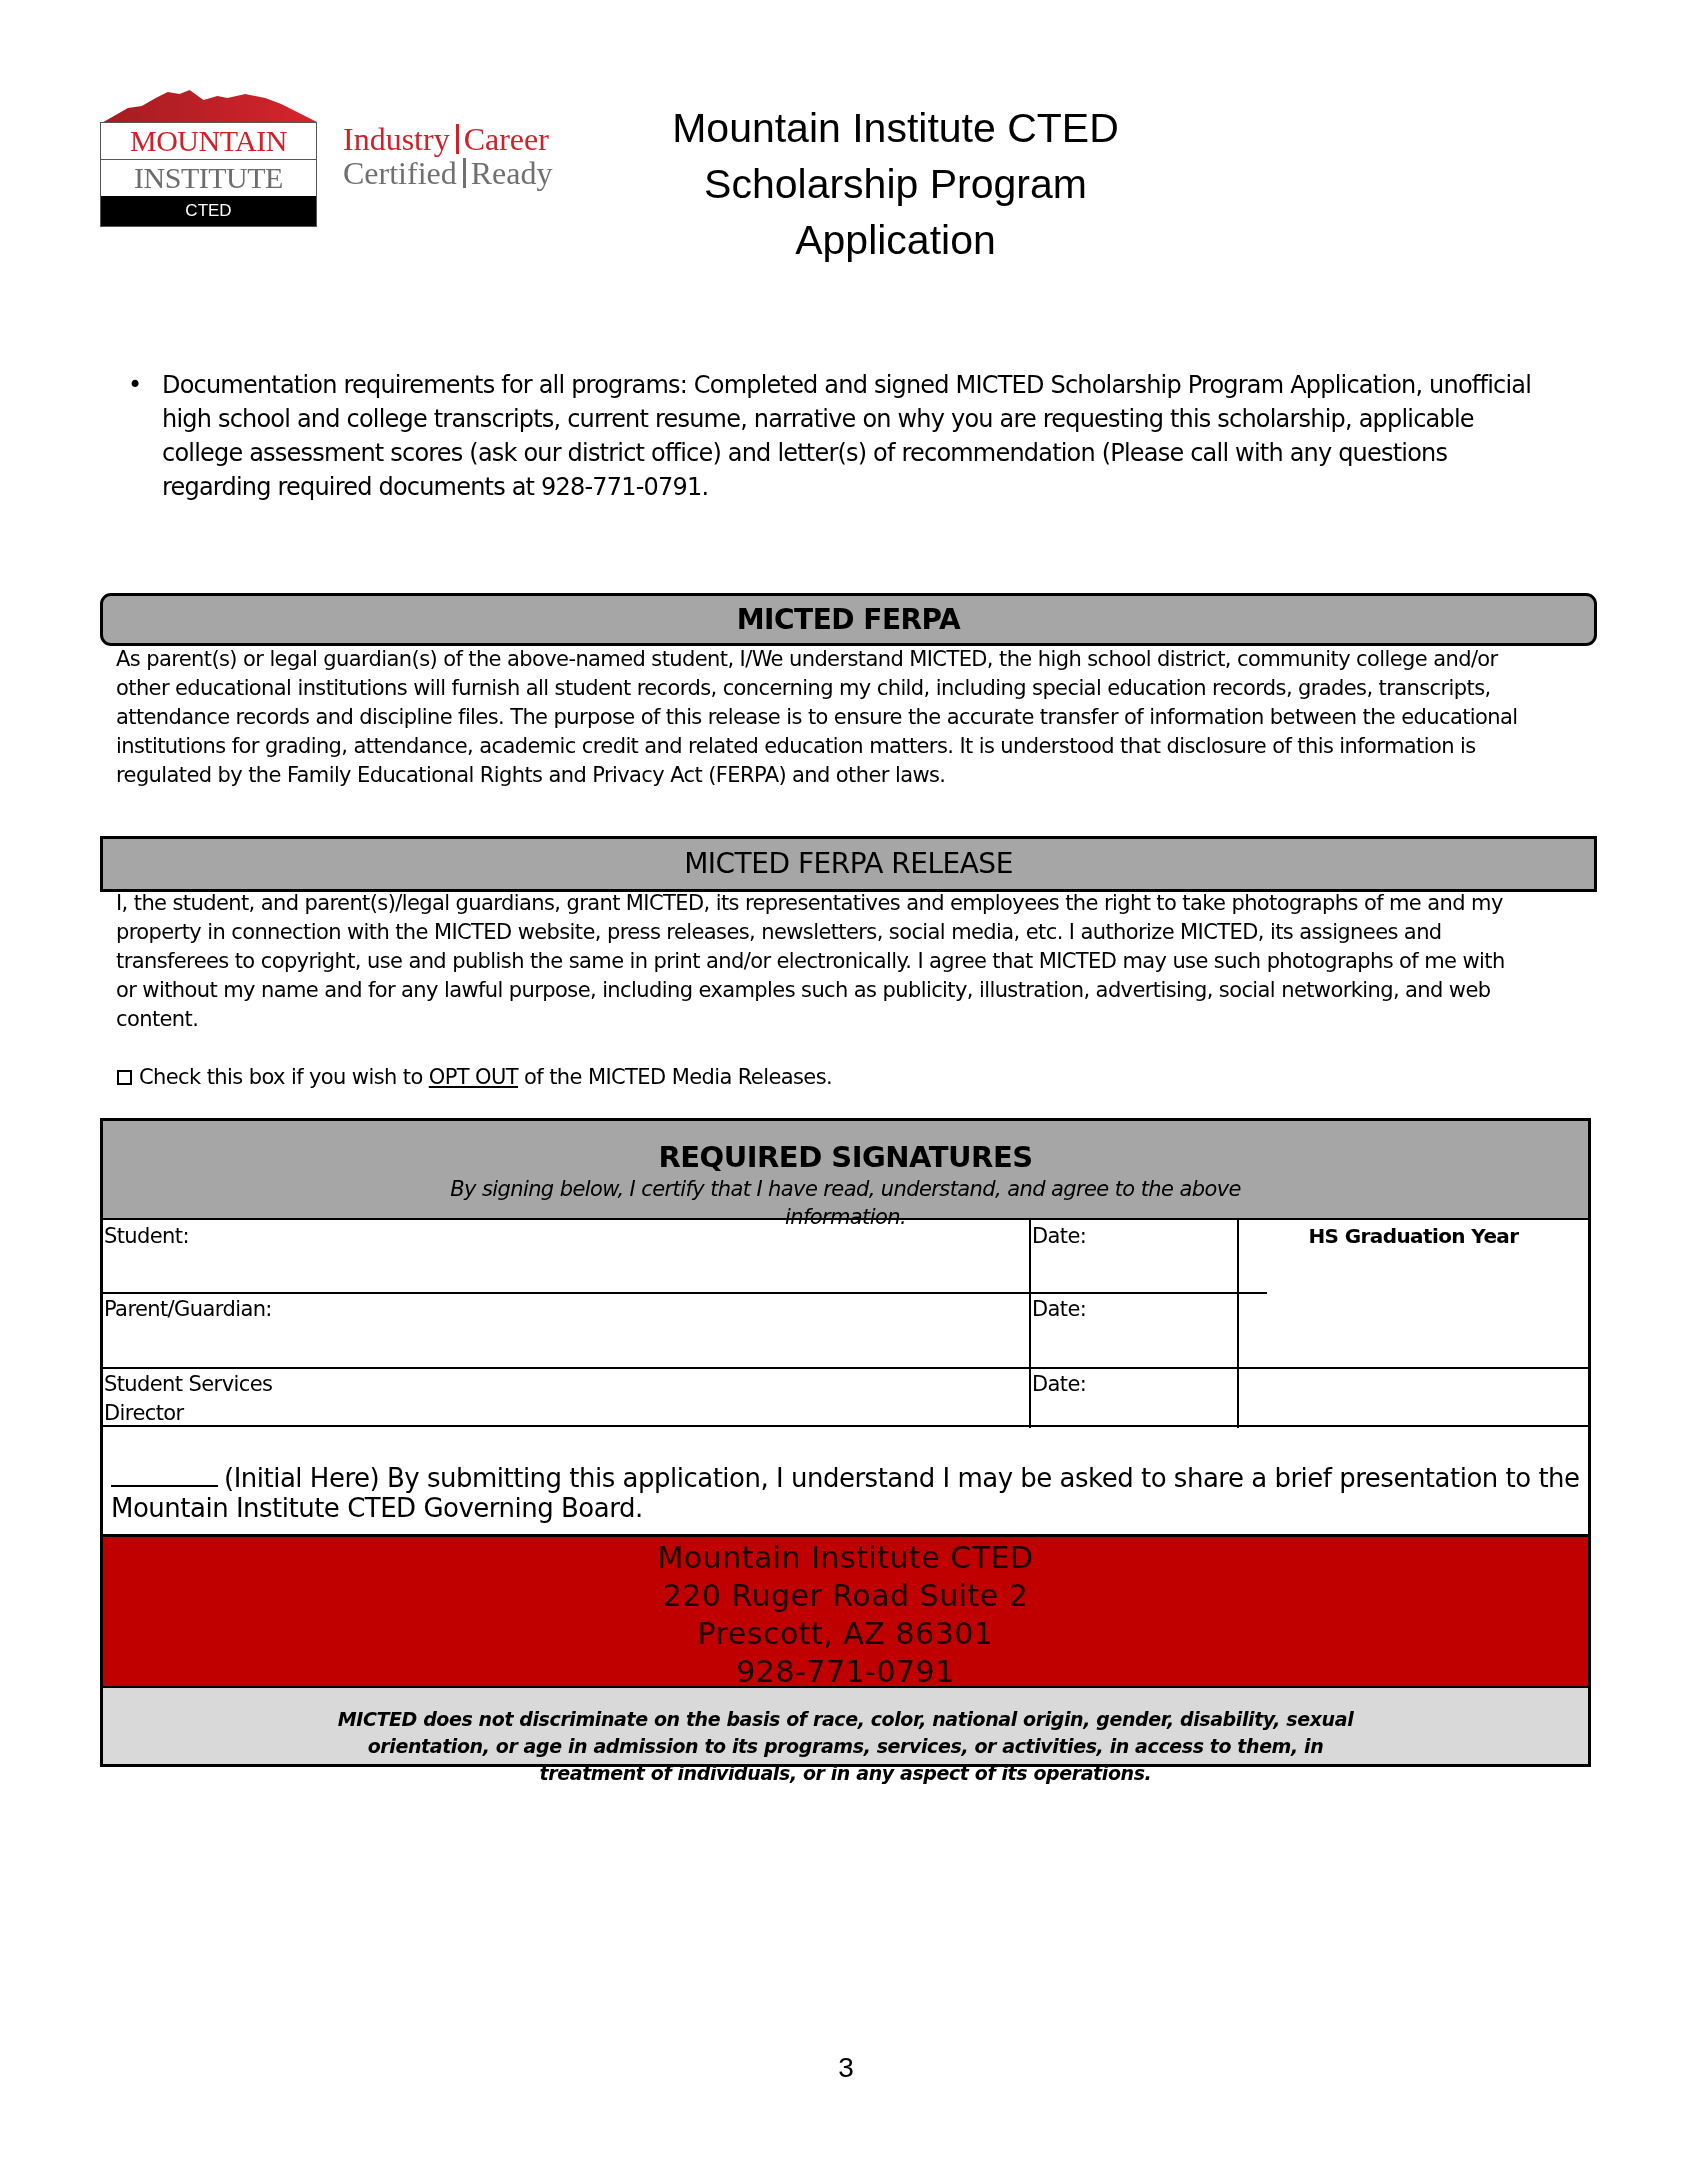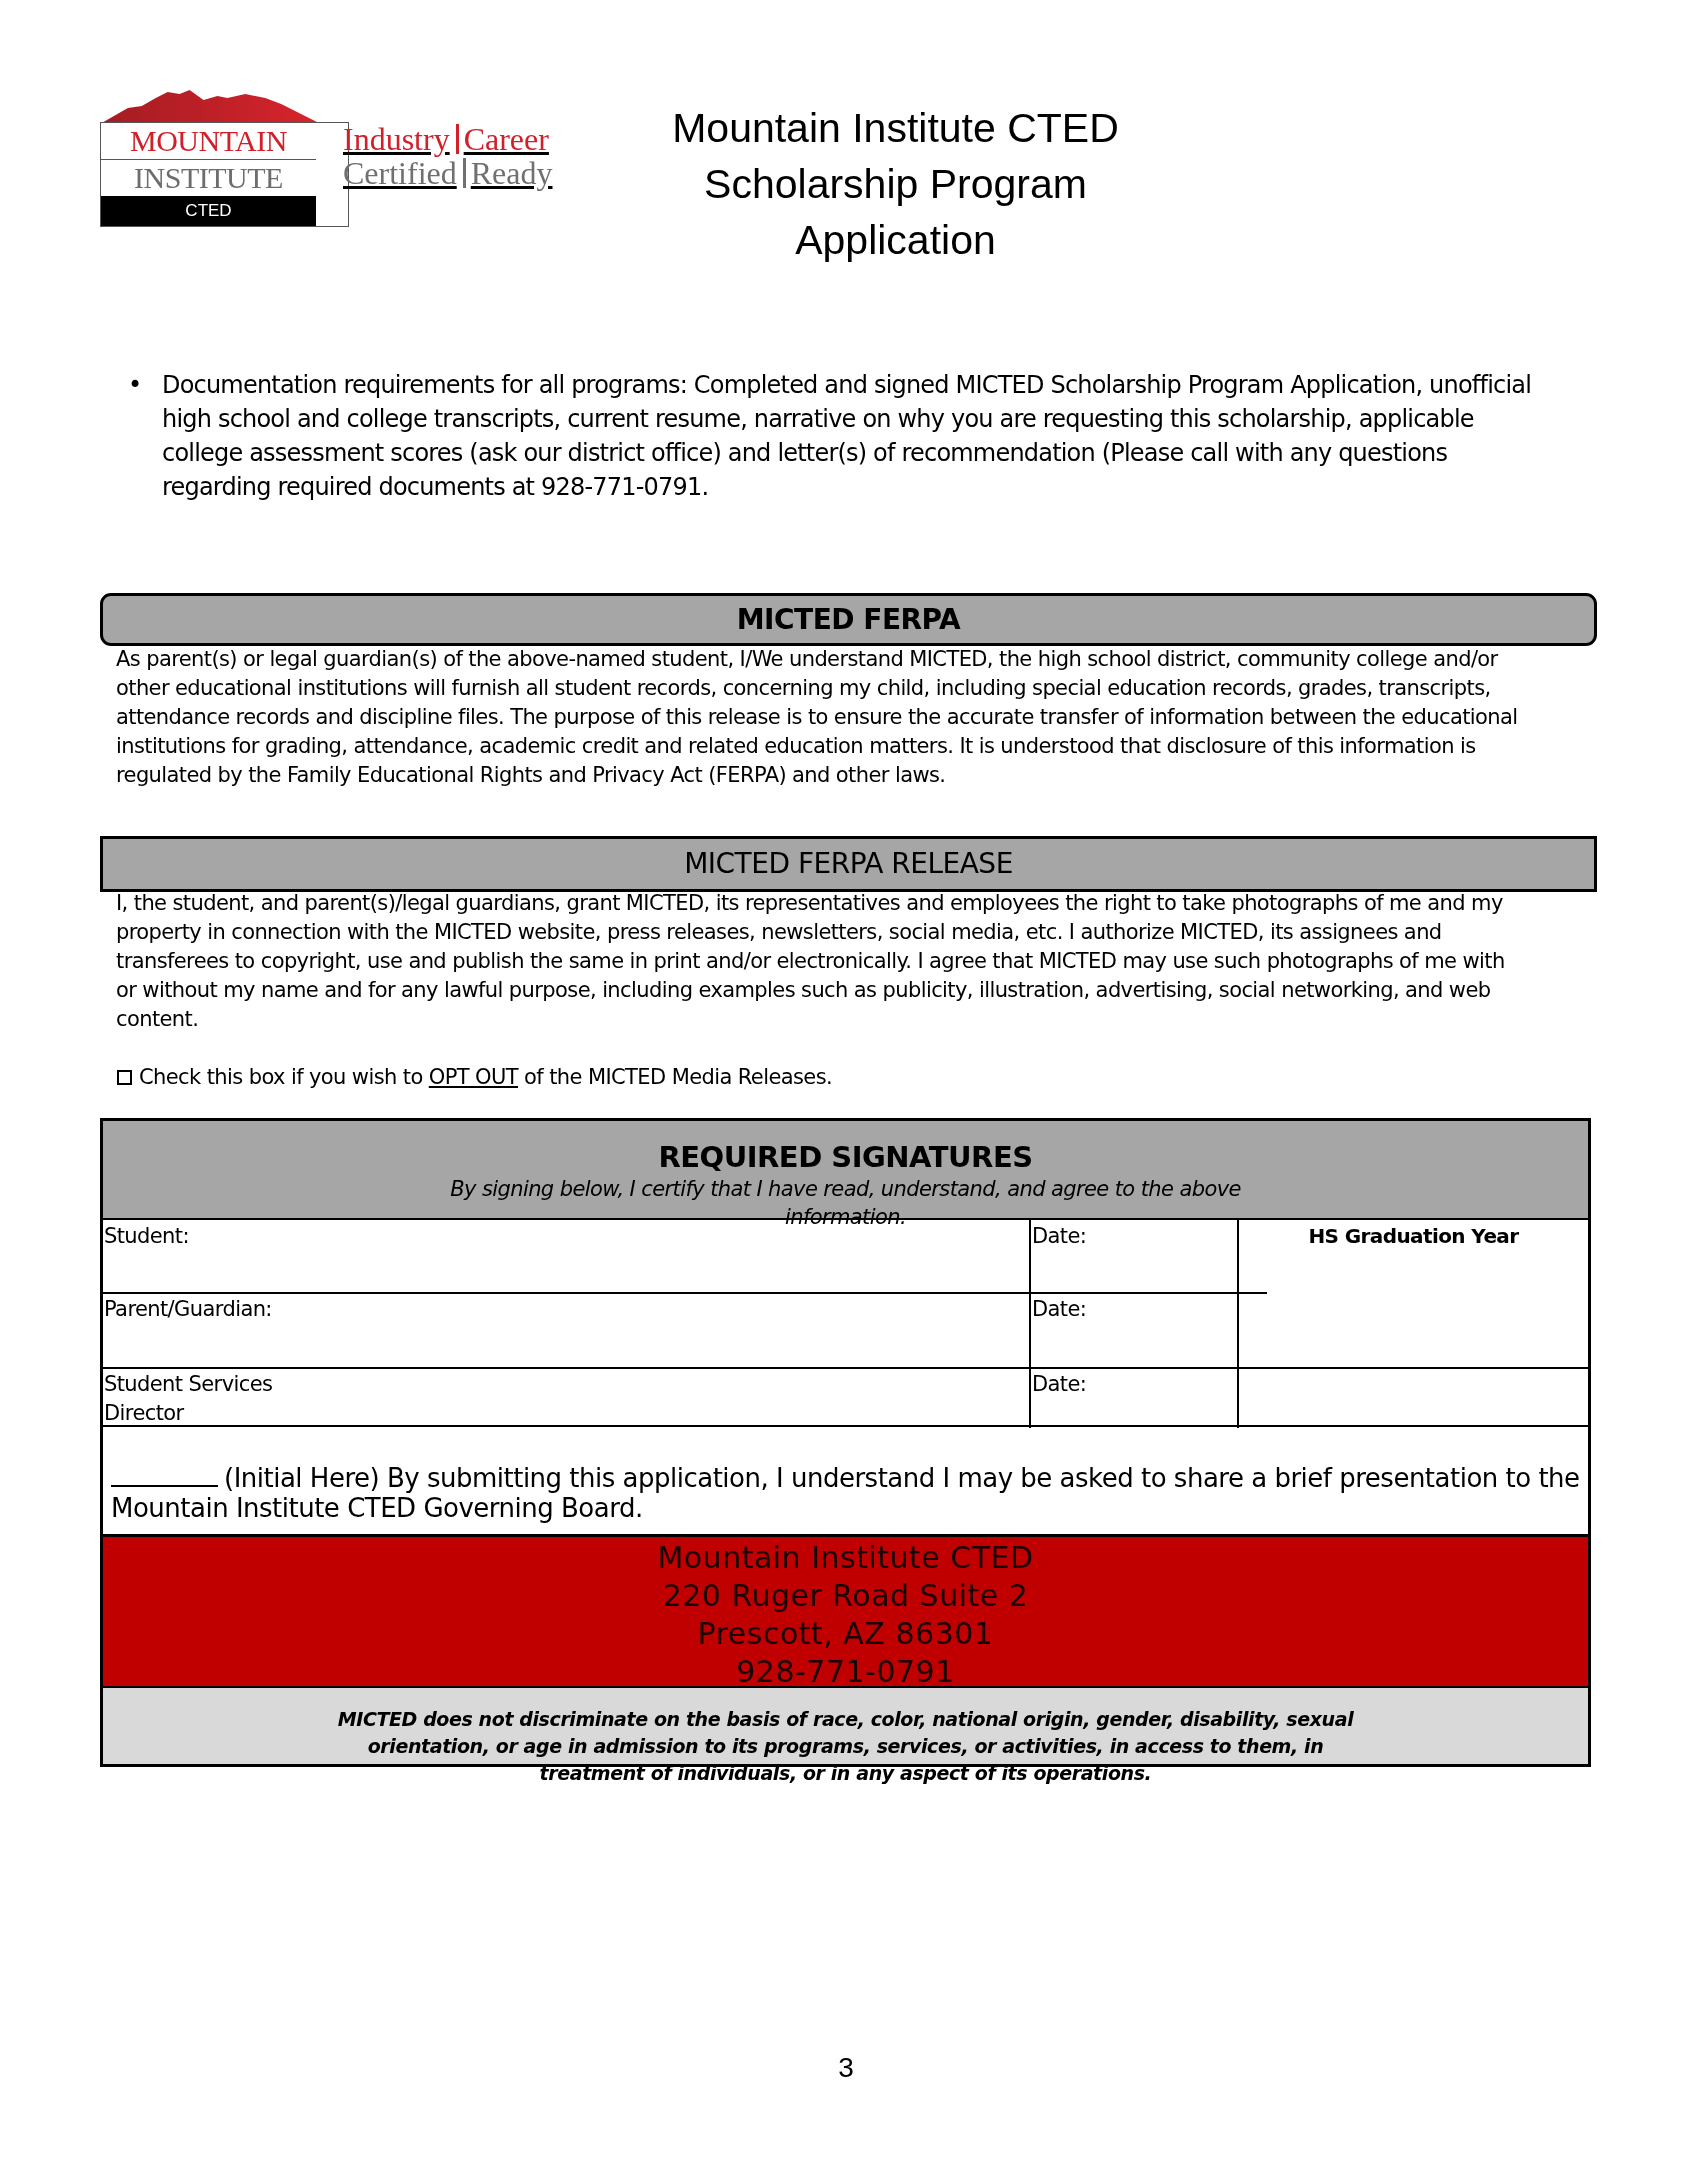--- a/index.html
+++ b/index.html
@@ -4,34 +4,34 @@
 <style>
   html, body { margin: 0; padding: 0; background: #ffffff; }
   body { width: 1692px; height: 2178px; position: relative; overflow: hidden;
          font-family: "DejaVu Sans", sans-serif; color: #000; }
 
   
   .logo { position: absolute; left: 100px; top: 86px; width: 478px; height: 141px; }
   .logo-mark { position: absolute; left: 0; top: 0; width: 217px; height: 141px; }
   .logo-mountain { position: absolute; left: 0; top: 0; width: 217px; height: 38px; }
   .logo-box { position: absolute; left: 0; top: 36px; width: 215px; height: 103px;
-              border: 1px solid #555; background: #fff; padding-left: 32px; }
+              border: 1px solid #555; background: #fff; }
   .logo-line1 { position: absolute; left: 0; top: 0; width: 215px; height: 36px;
                 border-bottom: 1px solid #555; text-align: center;
                 font-family: "Liberation Serif", serif; font-size: 30px; line-height: 36px;
                 color: #d0202a; letter-spacing: -0.5px; }
   .logo-line2 { position: absolute; left: 0; top: 37px; width: 215px; height: 36px;
                 text-align: center; font-family: "Liberation Serif", serif; font-size: 30px;
                 line-height: 36px; color: #6d6d6d; letter-spacing: -0.5px; }
   .logo-line3 { position: absolute; left: 0; bottom: 0; width: 215px; height: 30px;
                 background: #000; color: #fff; text-align: center;
                 font-family: "Liberation Sans", sans-serif; font-size: 17px; line-height: 30px; }
   .tagline { position: absolute; left: 243px; top: 36px; font-family: "Liberation Serif", serif;
              font-size: 32px; line-height: 34px; }
-  .tagline .row { white-space: nowrap; text-decoration: underline; }
+  .tagline .row { white-space: nowrap; }
   .tagline .red { color: #d0202a; }
   .tagline .gray { color: #707070; }
   .tagline .bar { display: inline-block; width: 3px; height: 30px; vertical-align: -4px;
                   margin: 0 5px 0 6px; }
   .tagline .bar.red-bar { background: #d0202a; }
   .tagline .bar.gray-bar { background: #707070; }
 
   
   .title { position: absolute; left: 577px; top: 100px; width: 637px; text-align: center;
            font-family: "Liberation Sans", sans-serif; font-size: 41px; line-height: 56px; }

